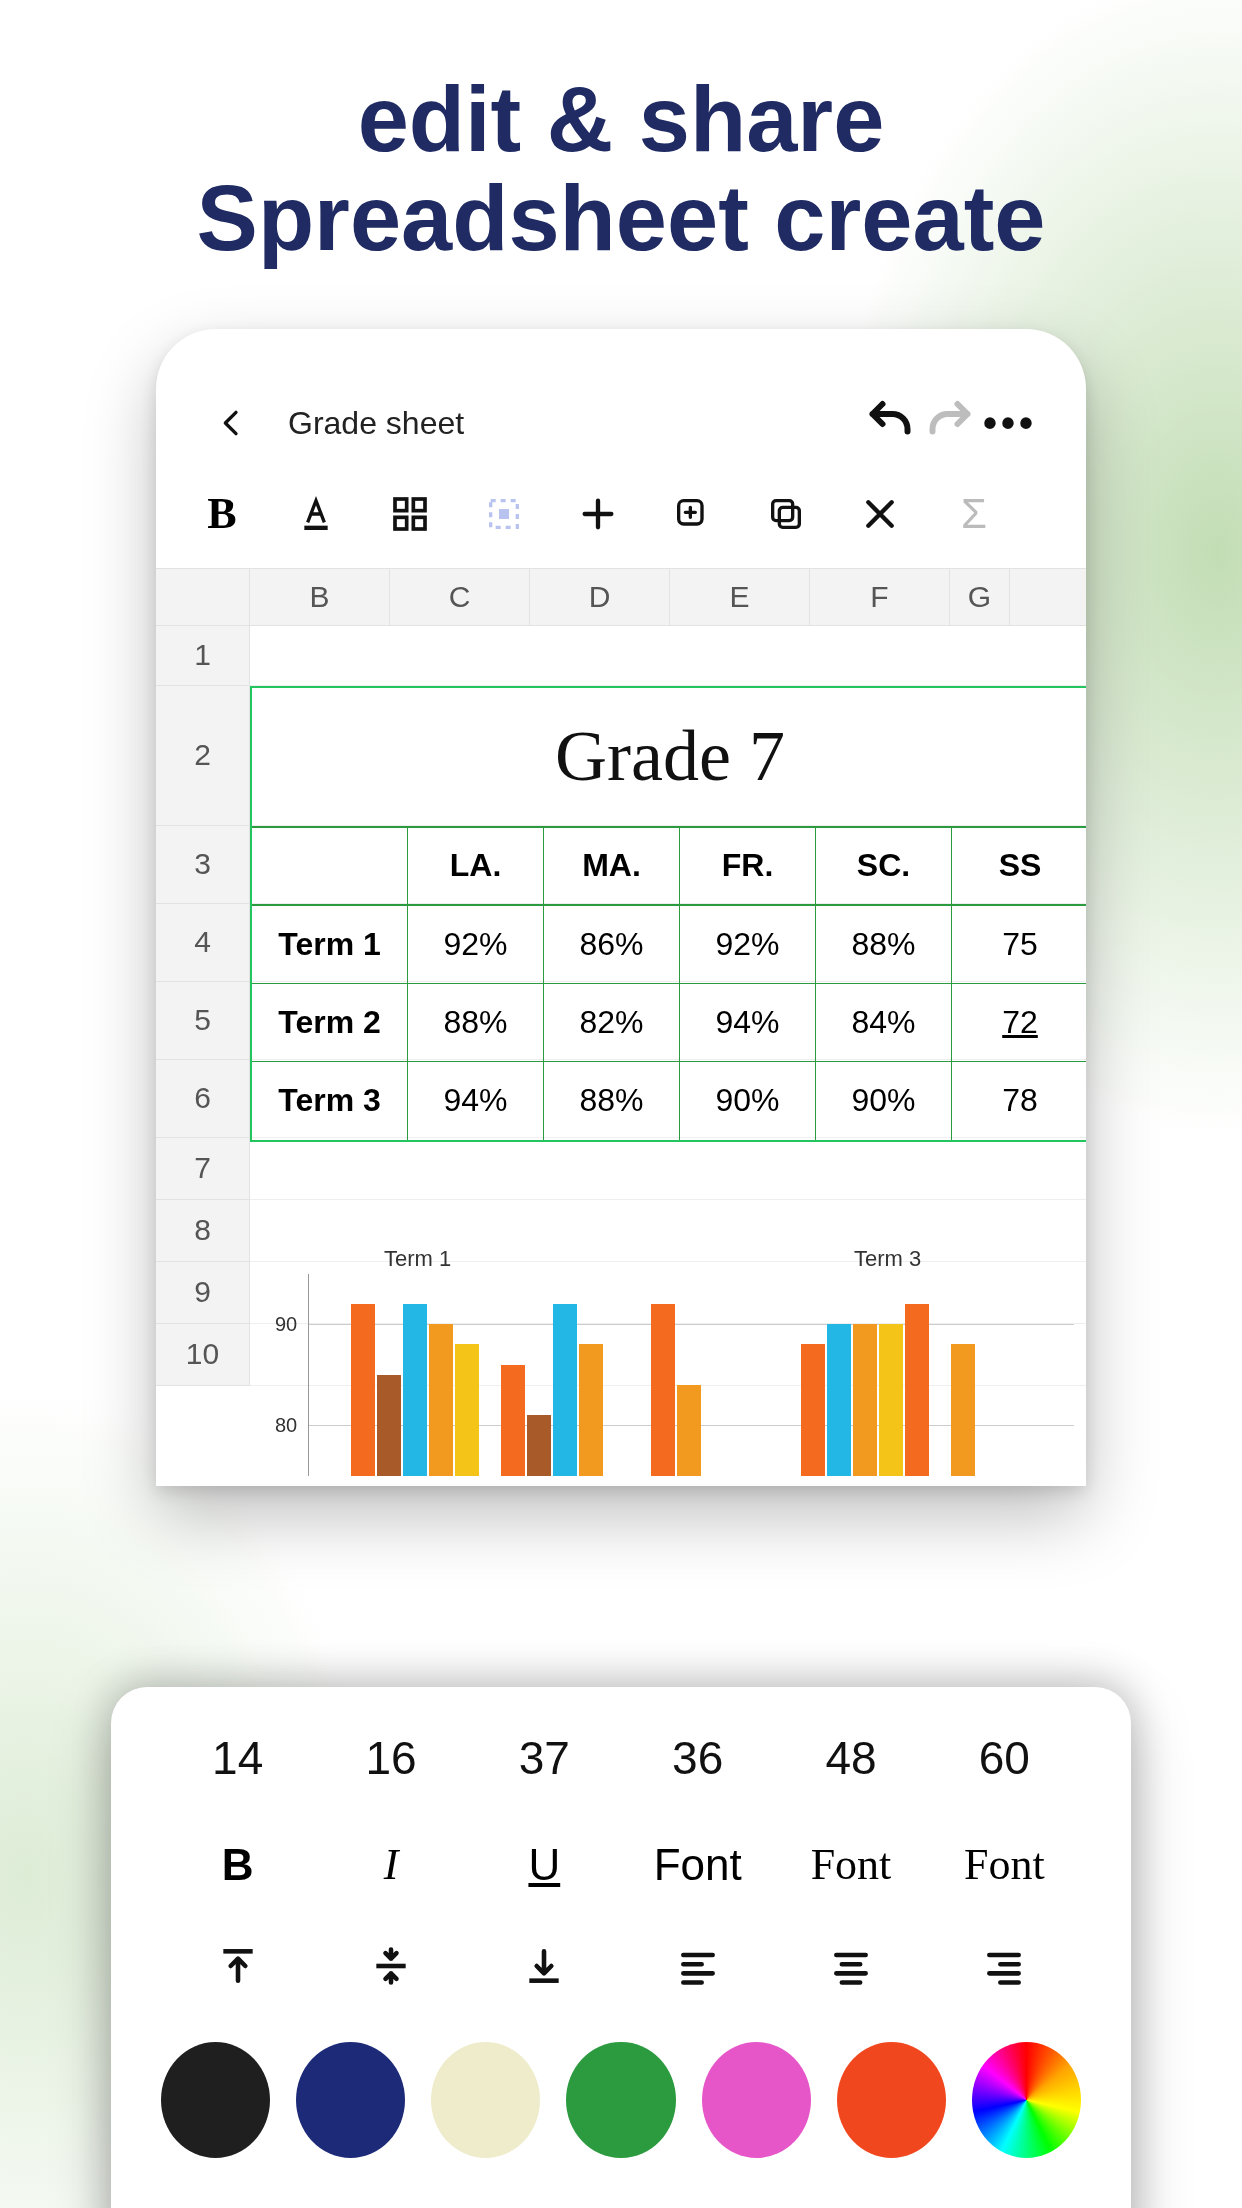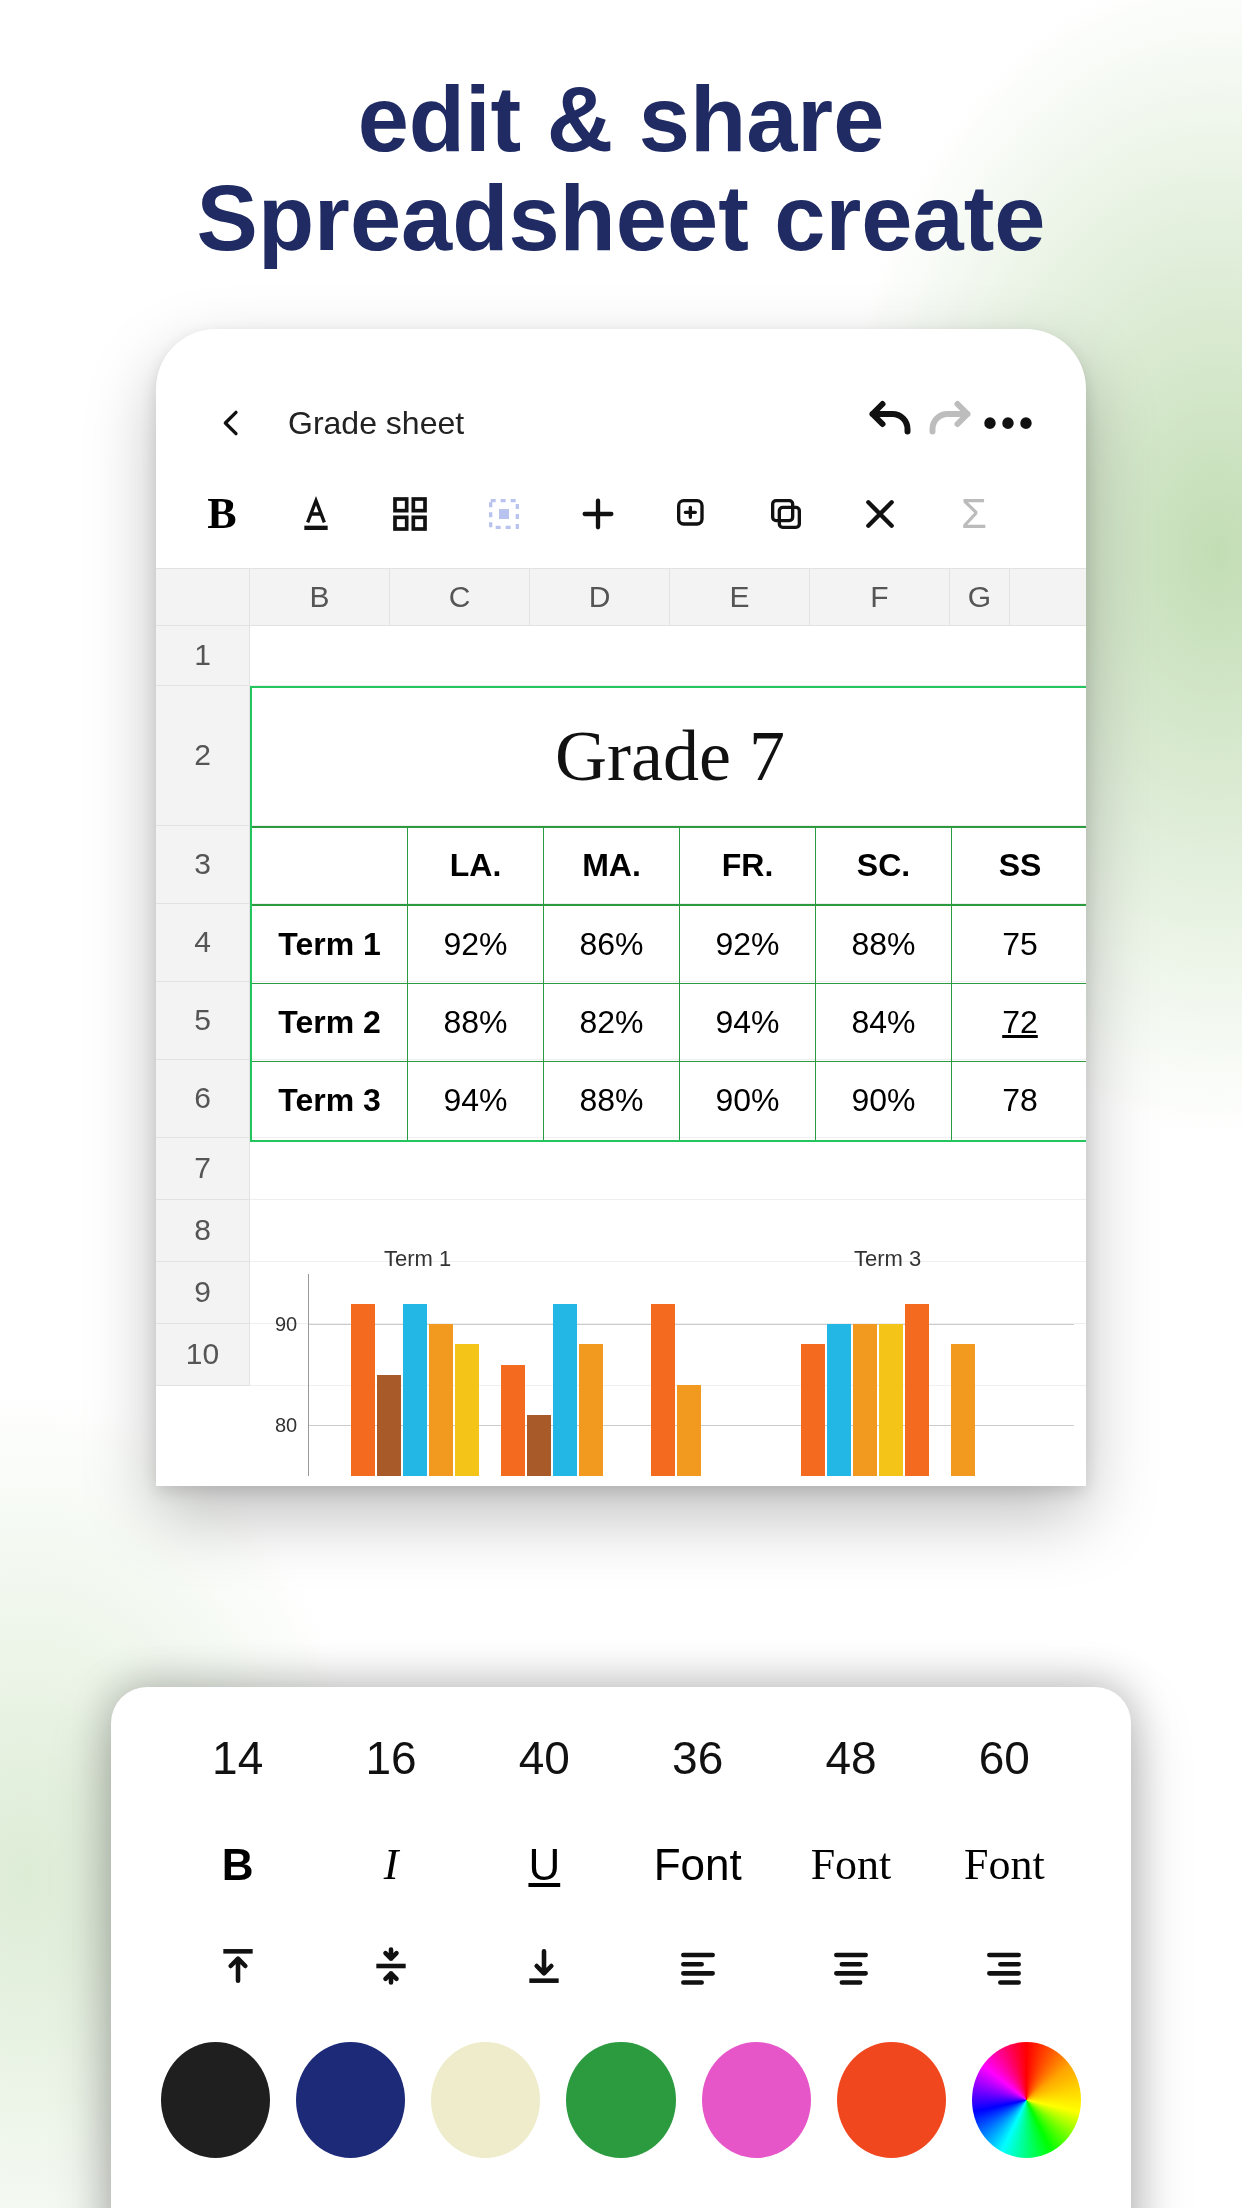--- a/index.html
+++ b/index.html
@@ -328,21 +328,21 @@
           </div>
         </div>
     </div>
   </div>
 </div>
 
 <div class="panel">
   <div class="panel-row sizes">
     <div class="opt">14</div>
     <div class="opt">16</div>
-    <div class="opt">40</div>
+    <div class="opt">37</div>
     <div class="opt">36</div>
     <div class="opt">48</div>
     <div class="opt">60</div>
   </div>
   <div class="panel-row styles">
     <div class="opt bold">B</div>
     <div class="opt italic">I</div>
     <div class="opt underline">U</div>
     <div class="opt f1">Font</div>
     <div class="opt f2">Font</div>

